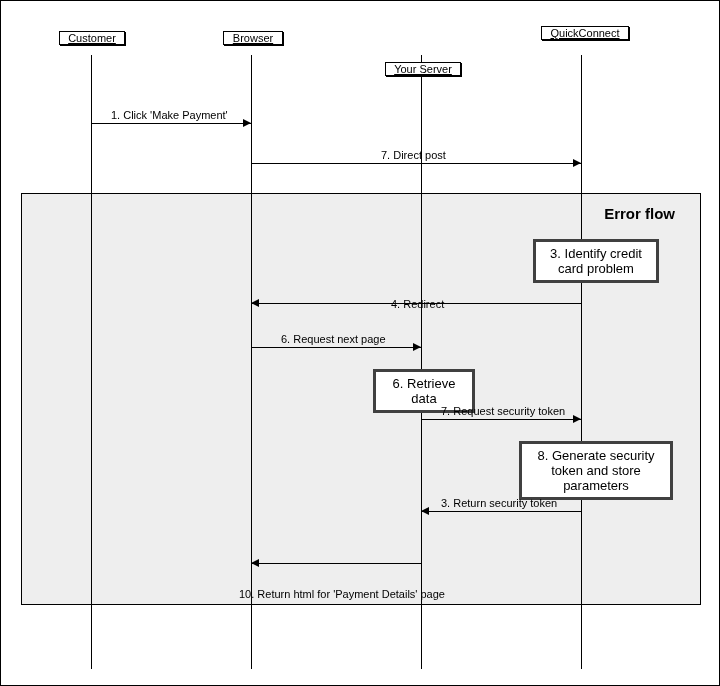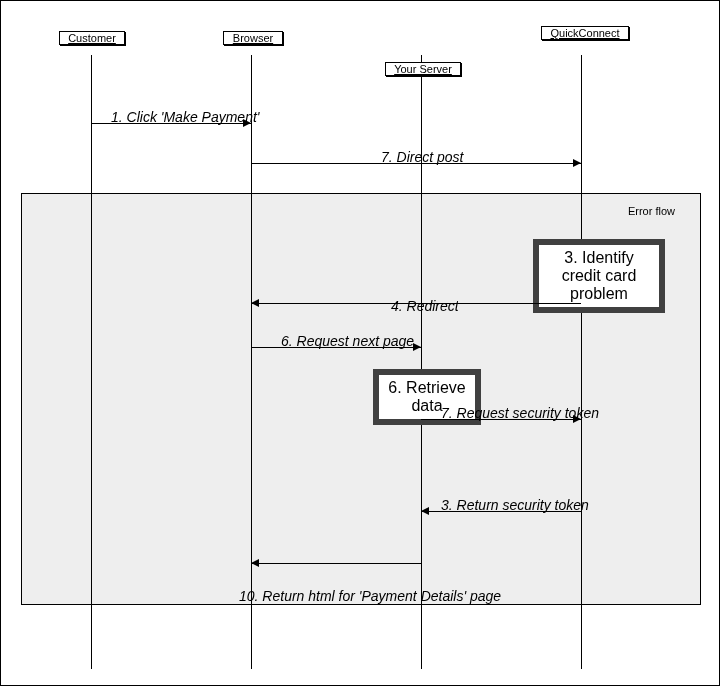--- a/index.html
+++ b/index.html
@@ -31,48 +31,47 @@
     width: 0;
     border-left: 1px solid #000;
   }
   .error-box {
     position: absolute;
     background: #eee;
     border: 1px solid #000;
   }
   .error-label {
     position: absolute;
-    font-weight: normal;
-    font-size: 11px;
+    font-weight: bold;
+    font-size: 15px;
   }
   .msg-line {
     position: absolute;
     height: 0;
     border-top: 1px solid #000;
   }
   .arrow-right, .arrow-left {
     position: absolute;
     width: 0; height: 0;
     border-top: 4px solid transparent;
     border-bottom: 4px solid transparent;
   }
   .arrow-right { border-left: 8px solid #000; }
   .arrow-left  { border-right: 8px solid #000; }
   .msg-label {
     position: absolute;
-    font-size: 14px;
+    font-size: 11px;
     white-space: nowrap;
-    font-style: italic;
   }
   .note-box {
     position: absolute;
-    border: 6px solid #404040;
+    border: 3px solid #404040;
     background: #fff;
     padding: 4px 6px;
-    font-size: 16px;
+    font-size: 13px;
     text-align: center;
   }
 </style>
 </head>
 <body>
 
 <div class="canvas">
 
   <div class="error-box" style="left:20px; top:192px; width:678px; height:410px;"></div>
   <div class="error-label" style="right:44px; top:204px;">Error flow</div>
@@ -108,20 +107,23 @@
   <div class="arrow-right" style="left:412px; top:342px;"></div>
 
   <div class="note-box" style="left:372px; top:368px; width:84px;">
     <span>6. Retrieve data</span>
   </div>
 
   <div class="msg-label" style="left:440px; top:404px;">7. Request security token</div>
   <div class="msg-line" style="left:420px; top:418px; width:160px;"></div>
   <div class="arrow-right" style="left:572px; top:414px;"></div>
 
+  <div class="note-box" style="left:518px; top:440px; width:136px;">
+    <span>8. Generate security token and store parameters</span>
+  </div>
 
   <div class="msg-label" style="left:440px; top:496px;">3. Return security token</div>
   <div class="msg-line" style="left:420px; top:510px; width:160px;"></div>
   <div class="arrow-left" style="left:420px; top:506px;"></div>
 
   <div class="msg-label" style="left:238px; top:548px;margin-top:39px;">10. Return html for 'Payment Details' page</div>
   <div class="msg-line" style="left:250px; top:562px; width:170px;"></div>
   <div class="arrow-left" style="left:250px; top:558px;"></div>
 
 </div>

